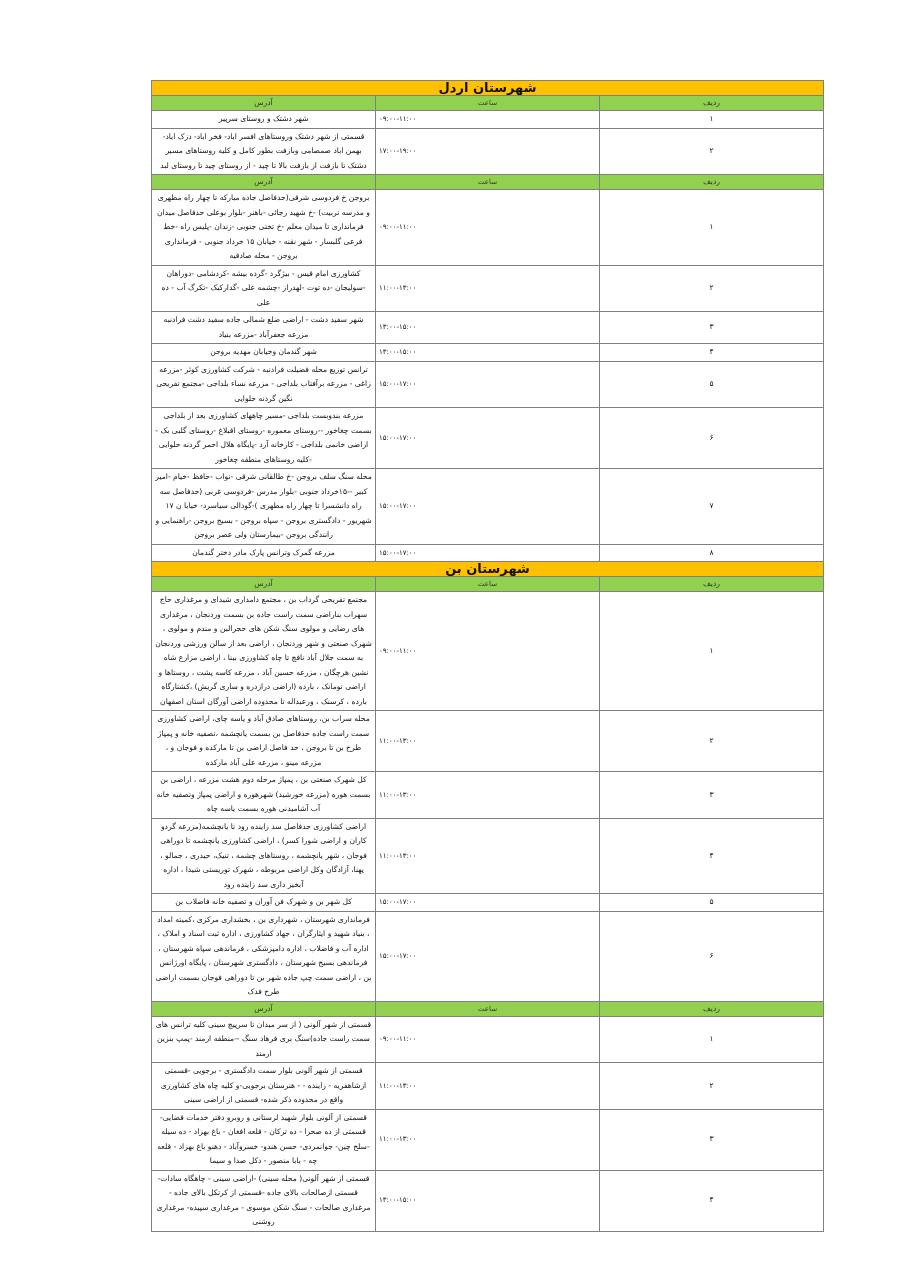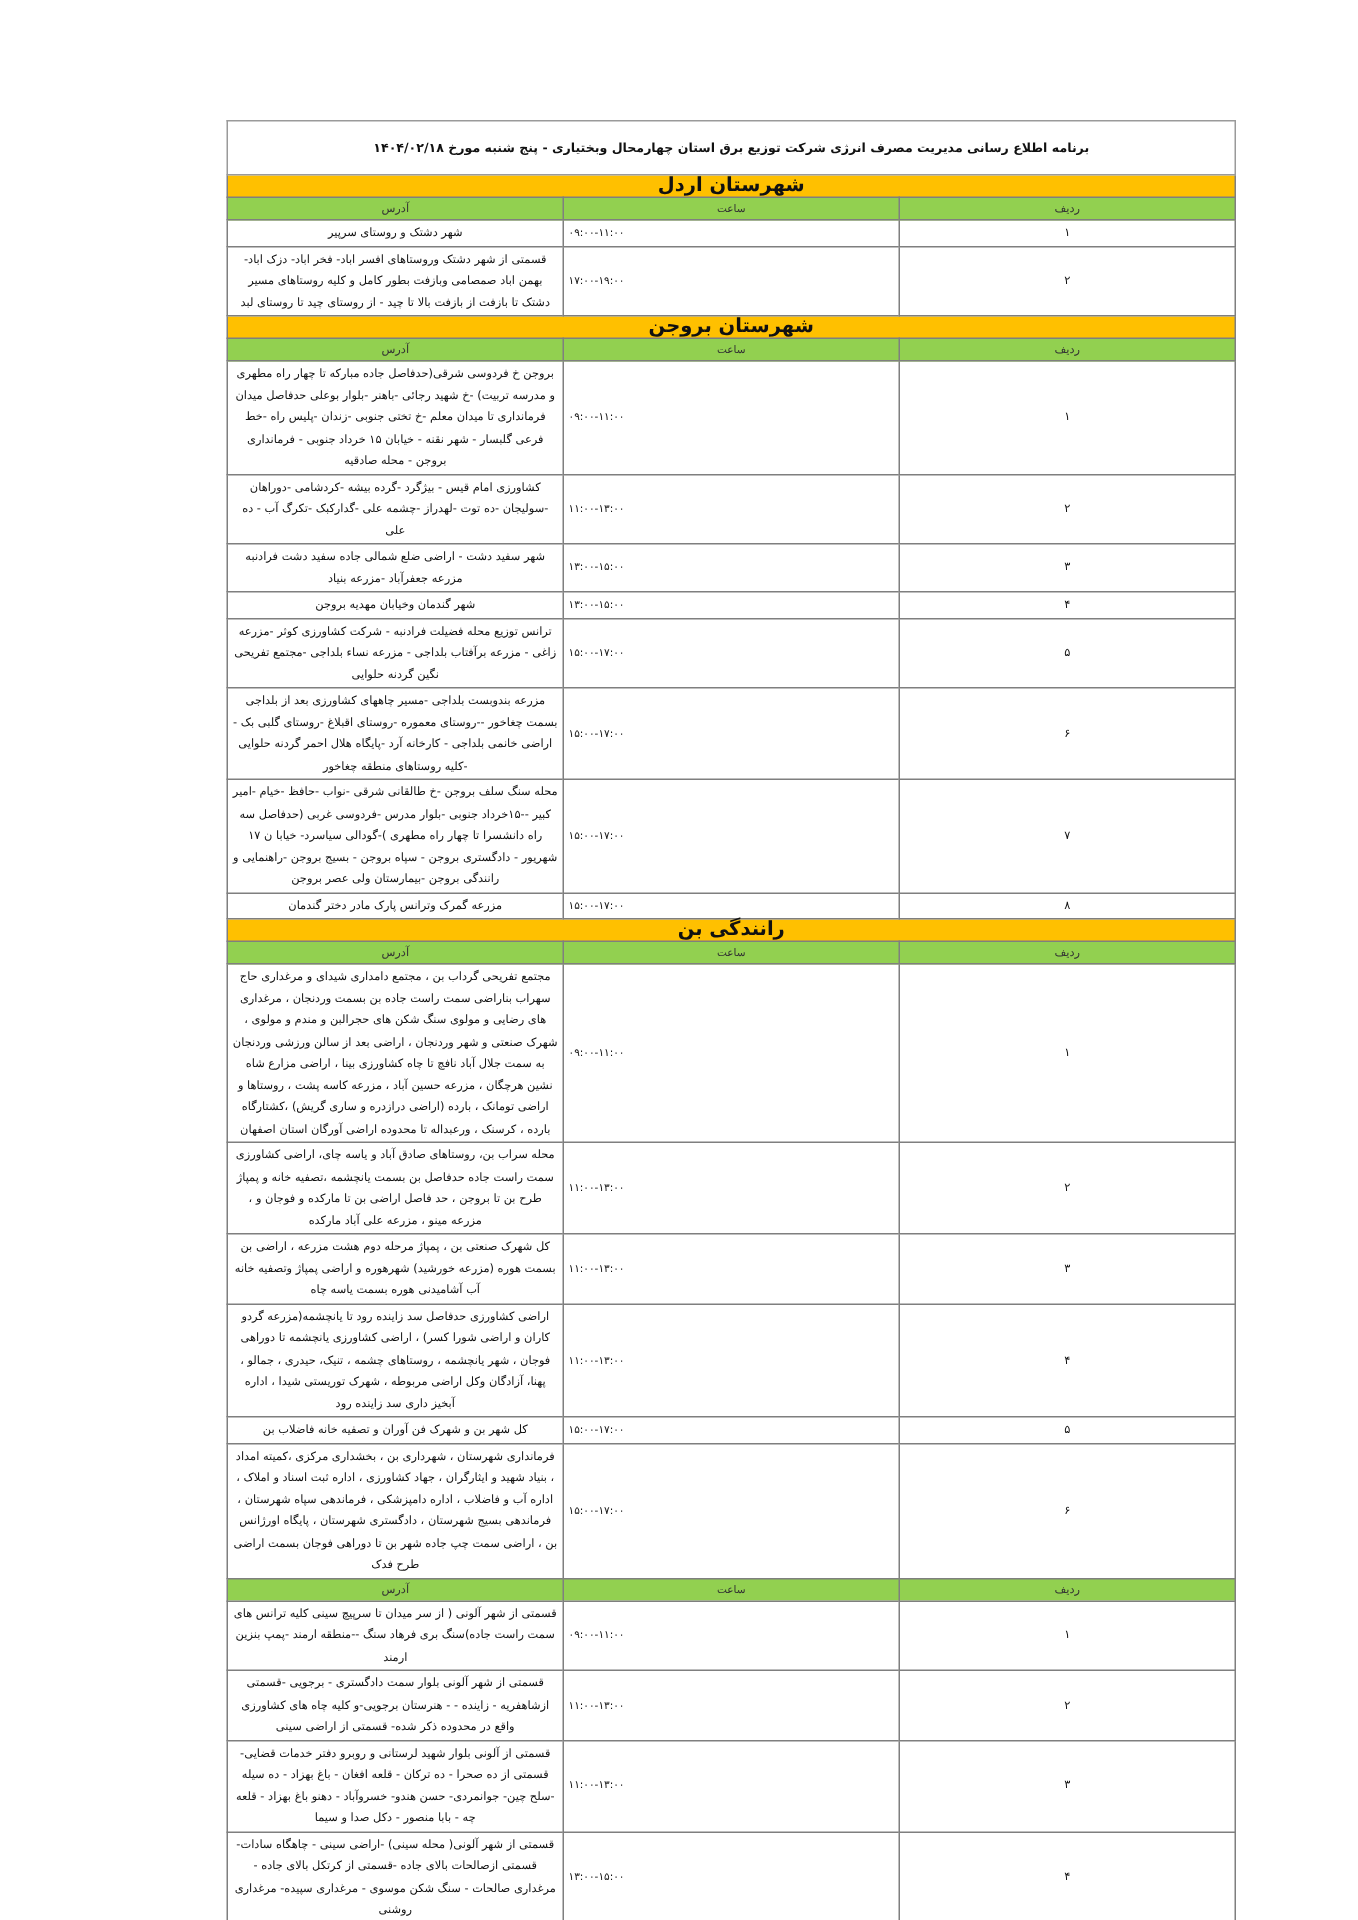--- a/index.html
+++ b/index.html
@@ -14,43 +14,37 @@
   .c-time { width:140px; text-align:left; direction:ltr; font-size:7px; }
   .c-addr { text-align:center; }
   .center { text-align:center; }
 </style>
 </head>
 <body>
 
 <div class="sheet">
   <table>
     <tbody id="tbody">
-      <tr class="title-row">
-        <td colspan="3">برنامه اطلاع رسانی مدیریت مصرف انرژی شرکت توزیع برق استان چهارمحال وبختیاری - پنج شنبه مورخ ۱۴۰۴/۰۲/۱۸</td>
-      </tr>
     <tr class="county-row">
           <td colspan="3">شهرستان اردل</td>
         </tr>
         <tr class="head-row">
           <td class="c-num">ردیف</td>
           <td class="c-time">ساعت</td>
           <td class="c-addr center">آدرس</td>
         </tr>
         <tr>
           <td class="c-num">۱</td>
           <td class="c-time">۰۹:۰۰-۱۱:۰۰</td>
           <td class="c-addr center">شهر دشتک  و روستای سرپیر</td>
         </tr>
         <tr>
           <td class="c-num">۲</td>
           <td class="c-time">۱۷:۰۰-۱۹:۰۰</td>
           <td class="c-addr">قسمتی از شهر دشتک وروستاهای افسر اباد- فخر اباد- دزک اباد- بهمن اباد  صمصامی وبازفت بطور کامل و کلیه روستاهای مسیر دشتک تا بازفت از بازفت بالا تا چید - از روستای چید تا روستای لبد</td>
-        </tr>
-        <tr class="county-row">
-          <td colspan="3">شهرستان بروجن</td>
         </tr>
         <tr class="head-row">
           <td class="c-num">ردیف</td>
           <td class="c-time">ساعت</td>
           <td class="c-addr center">آدرس</td>
         </tr>
         <tr>
           <td class="c-num">۱</td>
           <td class="c-time">۰۹:۰۰-۱۱:۰۰</td>
           <td class="c-addr">بروجن خ فردوسی شرقی(حدفاصل جاده مبارکه تا چهار راه مطهری و مدرسه تربیت) -خ شهید رجائی -باهنر -بلوار بوعلی حدفاصل میدان فرمانداری تا میدان معلم -خ تختی جنوبی -زندان -پلیس راه -خط فرعی گلبسار - شهر نقنه - خیابان ۱۵ خرداد جنوبی - فرمانداری بروجن - محله صادقیه</td>
@@ -84,21 +78,21 @@
           <td class="c-num">۷</td>
           <td class="c-time">۱۵:۰۰-۱۷:۰۰</td>
           <td class="c-addr">محله سنگ سلف بروجن -خ طالقانی شرقی -نواب -حافظ -خیام -امیر کبیر --۱۵خرداد جنوبی -بلوار مدرس -فردوسی غربی (حدفاصل سه راه دانشسرا تا چهار راه مطهری )-گودالی سیاسرد- خیابا ن ۱۷ شهریور - دادگستری بروجن - سپاه بروجن - بسیج بروجن -راهنمایی و رانندگی بروجن -بیمارستان ولی عصر بروجن</td>
         </tr>
         <tr>
           <td class="c-num">۸</td>
           <td class="c-time">۱۵:۰۰-۱۷:۰۰</td>
           <td class="c-addr center">مزرعه گمرک وترانس پارک مادر دختر گندمان</td>
         </tr>
         <tr class="county-row">
-          <td colspan="3">رانندگی بن</td>
+          <td colspan="3">شهرستان بن</td>
         </tr>
         <tr class="head-row">
           <td class="c-num">ردیف</td>
           <td class="c-time">ساعت</td>
           <td class="c-addr center">آدرس</td>
         </tr>
         <tr>
           <td class="c-num">۱</td>
           <td class="c-time">۰۹:۰۰-۱۱:۰۰</td>
           <td class="c-addr">مجتمع تفریحی گرداب بن ، مجتمع دامداری شیدای و مرغداری حاج سهراب بناراضی سمت راست جاده بن بسمت وردنجان ، مرغداری های رضایی و مولوی سنگ شکن های حجرالبن و مندم و مولوی ، شهرک صنعتی و شهر وردنجان ، اراضی بعد از سالن ورزشی وردنجان به سمت جلال آباد نافچ تا چاه کشاورزی بینا ، اراضی مزارع شاه نشین هرچگان ، مزرعه حسین آباد ، مزرعه کاسه پشت ، روستاها و اراضی تومانک ، بارده (اراضی درازدره و ساری گریش) ،کشتارگاه بارده ، کرسنک ، ورعبداله تا محدوده اراضی آورگان استان اصفهان</td>

